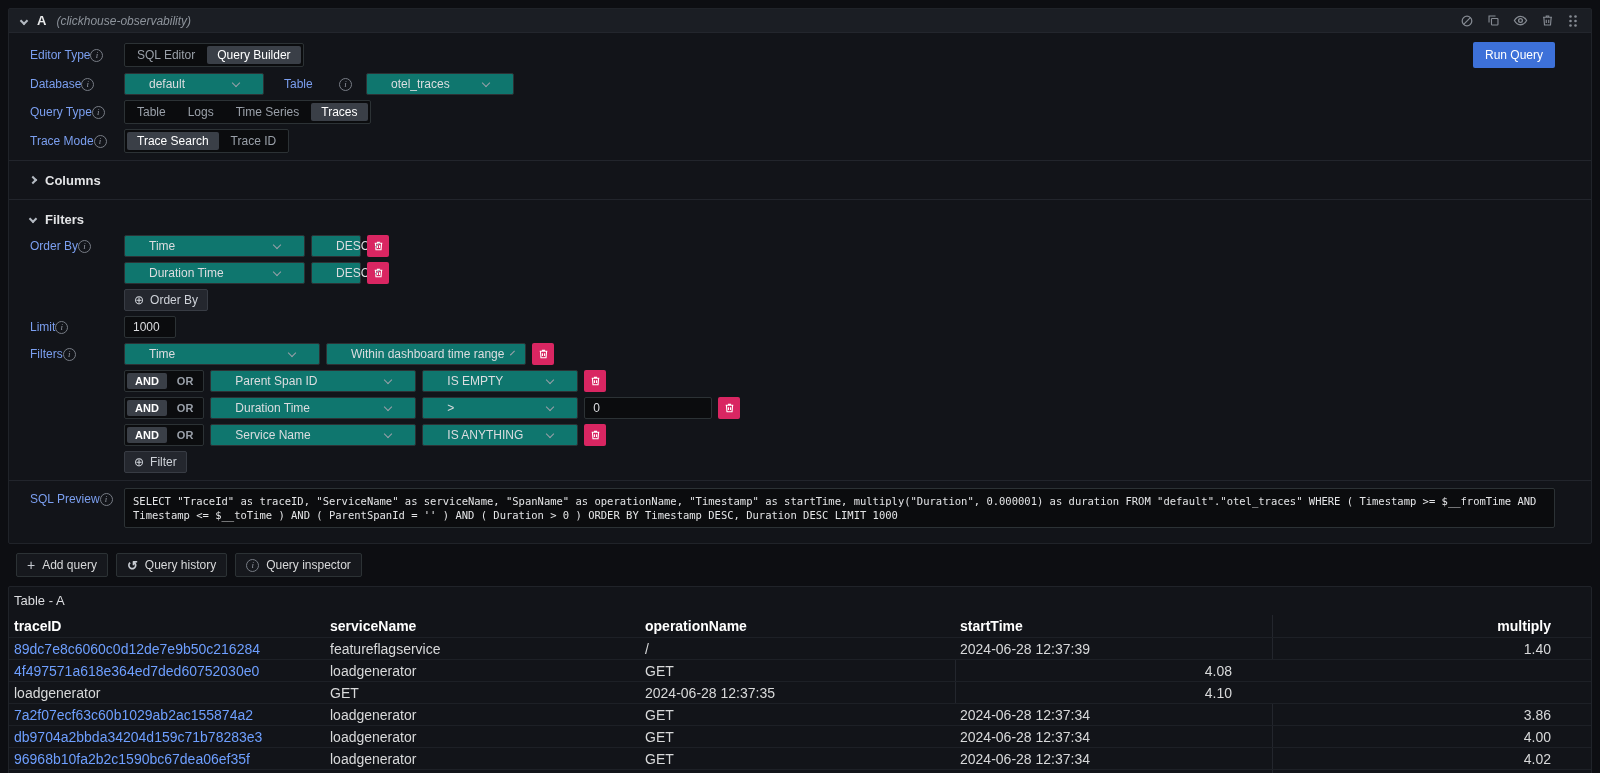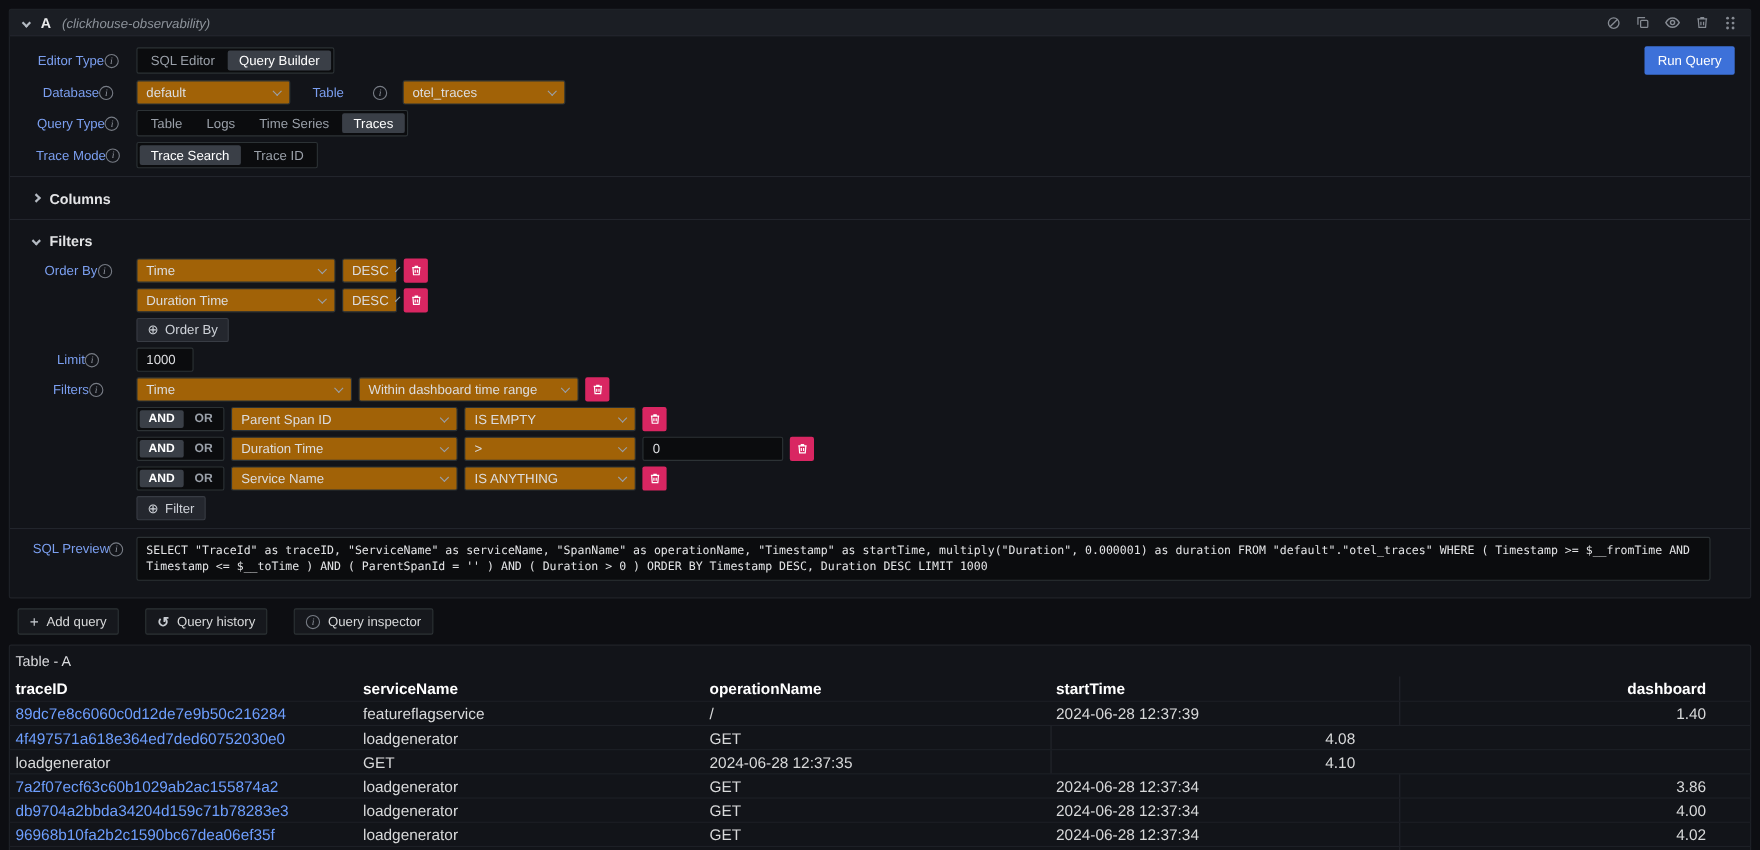--- a/index.html
+++ b/index.html
@@ -10,46 +10,46 @@
   .qpanel{background:#121419;border:1px solid #202329;border-radius:2px}
   .qheader{height:24px;background:#1b1e24;display:flex;align-items:center;gap:10px;padding:0 12px;border-bottom:1px solid #23262d}
   .qname{font-size:13px;font-weight:bold;color:#e9eaeb}
   .dsname{font-size:12px;font-style:italic;color:#8d939b}
   .spacer{flex:1}
   .hicons{display:flex;gap:13px;align-items:center}
   .hicon{display:inline-flex;align-items:center;justify-content:center;color:#868b93;cursor:pointer}
   .qbody{padding:9px 14px 10px 21px}
   .frow{display:flex;align-items:center;gap:6px;margin-bottom:5px}
   .frow.top{align-items:flex-start}
-  .gutter{width:88px;min-width:88px;display:flex;align-items:center;justify-content:center;padding-right:6px}
+  .gutter{width:88px;min-width:88px;display:flex;align-items:center;justify-content:flex-start;padding-right:6px}
   .flabel{color:var(--label);font-size:12px;white-space:nowrap}
   .info{width:13px;height:13px;min-width:13px;border:1px solid #777c85;border-radius:50%;color:#9196a0;font-size:9px;line-height:11px;text-align:center;display:inline-block;cursor:pointer}
   .info::before{content:"i";font-style:italic;font-family:"Liberation Serif",serif}
   .tlabel{width:76px;min-width:76px;display:flex;align-items:center;justify-content:space-between;margin-left:14px;padding-right:8px}
-  .select{height:22px;background:#a16207;border:1px solid #2c3235;border-radius:2px;display:flex;align-items:center;justify-content:space-between;padding:0 8px;color:#dcdde0;cursor:pointer;white-space:nowrap}
+  .select{height:22px;background:#0f766e;border:1px solid #2c3235;border-radius:2px;display:flex;align-items:center;justify-content:space-between;padding:0 24px;color:#dcdde0;cursor:pointer;white-space:nowrap}
   .caret{width:6px;height:6px;border-right:1.6px solid #9aa0a9;border-bottom:1.6px solid #9aa0a9;transform:rotate(45deg);margin-left:8px;margin-top:-3px}
   .tinput{height:22px;background:#0b0c0e;border:1px solid #2c3235;border-radius:2px;color:#dcdde0;padding:0 8px;font-size:12px;font-family:inherit}
   .w52{width:52px}.w56{width:50px}.w128{width:128px}.w140{width:140px}.w148{width:148px}.w180{width:181px}.w196{width:196px}.w200{width:200px}.w210{width:206px}.w192{width:156px}
   .rgroup{display:flex;align-items:stretch;background:#0b0c0e;border:1px solid #2c3235;border-radius:2px;height:24px;padding:2px;gap:2px}
   .ritem{display:flex;align-items:center;padding:0 10px;border-radius:2px;color:#9aa0a9;cursor:pointer;white-space:nowrap}
   .ritem.sel{background:#3a3f47;color:#fff}
-  .runbtn{height:26px;padding:0 12px;background:var(--accent);border:none;border-radius:2px;color:#fff;font-size:12px;font-family:inherit;cursor:pointer;}
+  .runbtn{height:26px;padding:0 12px;background:var(--accent);border:none;border-radius:2px;color:#fff;font-size:12px;font-family:inherit;cursor:pointer;margin-right:22px}
   .divider{height:1px;background:#22252c;margin:7px -14px 7px -21px}
   .section{display:flex;align-items:center;gap:9px;height:24px;font-size:13px;font-weight:bold;color:#e3e4e6;cursor:pointer;margin:2px 0 4px 0}
   .chev{display:inline-block;width:6px;height:6px;border-right:2px solid #b4bac2;border-bottom:2px solid #b4bac2}
   .chev.down{transform:rotate(45deg)}
   .chev.right{transform:rotate(-45deg)}
   .andor{display:flex;background:#0b0c0e;border:1px solid #2c3235;border-radius:2px;height:22px;padding:2px;gap:2px}
   .aitem{display:flex;align-items:center;padding:0 8px;font-size:11px;font-weight:bold;color:#9aa0a9;border-radius:2px;cursor:pointer}
   .aitem.sel{background:#3a3f47;color:#fff}
   .trash{width:22px;height:22px;min-width:22px;background:var(--danger);border:none;border-radius:2px;display:flex;align-items:center;justify-content:center;cursor:pointer}
   .addbtn{height:22px;display:flex;align-items:center;gap:6px;background:#24272e;border:1px solid #383c44;border-radius:2px;color:#cfd3d9;font-size:12px;font-family:inherit;padding:0 9px;cursor:pointer}
   .plus::before{content:"⊕";font-size:12px;color:#cfd3d9}
   .sqlbox{flex:1;background:#0b0c0e;border:1px solid #2c3235;border-radius:2px;padding:5px 8px;font-family:"DejaVu Sans Mono",monospace;font-size:10.5px;line-height:14px;color:#e4e5e7;word-break:break-all;margin-right:22px}
-  .footer{display:flex;gap:24px;margin:9px 0 9px 8px}
+  .footer{display:flex;gap:8px;margin:9px 0 9px 8px}
   .fbtn{height:24px;display:flex;align-items:center;gap:7px;background:#16181d;border:1px solid #2c3235;border-radius:2px;color:#d8d9da;font-size:12px;font-family:inherit;padding:0 10px;cursor:pointer}
   .plusthin::before{content:"+";font-size:14px;color:#c7cbd1}
   .hist::before{content:"↺";font-size:13px;color:#c7cbd1;font-weight:bold}
   .tpanel{background:#121419;border:1px solid #202329;border-radius:2px;height:330px;overflow:hidden}
   .ptitle{font-size:13px;color:#dcdde0;padding:6px 0 7px 5px}
   .thead,.trow{display:grid;grid-template-columns:316px 315px 315px 317px 1fr;align-items:stretch;height:22px;border-bottom:1px solid #1d2026}
   .thead{height:23px}
   .th,.tcell{padding-left:5px;white-space:nowrap;overflow:hidden;font-size:14px;display:flex;align-items:center}
   .th{font-weight:bold;color:#fff;cursor:pointer}
   .th.dur,.tcell.dur{justify-content:flex-end;padding-right:40px;border-left:1px solid #23262d}
@@ -351,21 +351,21 @@
     </button>
   </div>
 
   <div class="tpanel">
     <div class="ptitle">Table - A</div>
     <div class="thead">
       <div class="th">traceID</div>
       <div class="th">serviceName</div>
       <div class="th">operationName</div>
       <div class="th">startTime</div>
-      <div class="th dur">dashboard</div>
+      <div class="th dur">multiply</div>
     </div>
     <div class="tbody">
 
         <div class="trow">
           <div class="tcell link">89dc7e8c6060c0d12de7e9b50c216284</div>
           <div class="tcell">featureflagservice</div>
           <div class="tcell">/</div>
           <div class="tcell">2024-06-28 12:37:39</div>
           <div class="tcell dur">1.40</div>
         </div>

